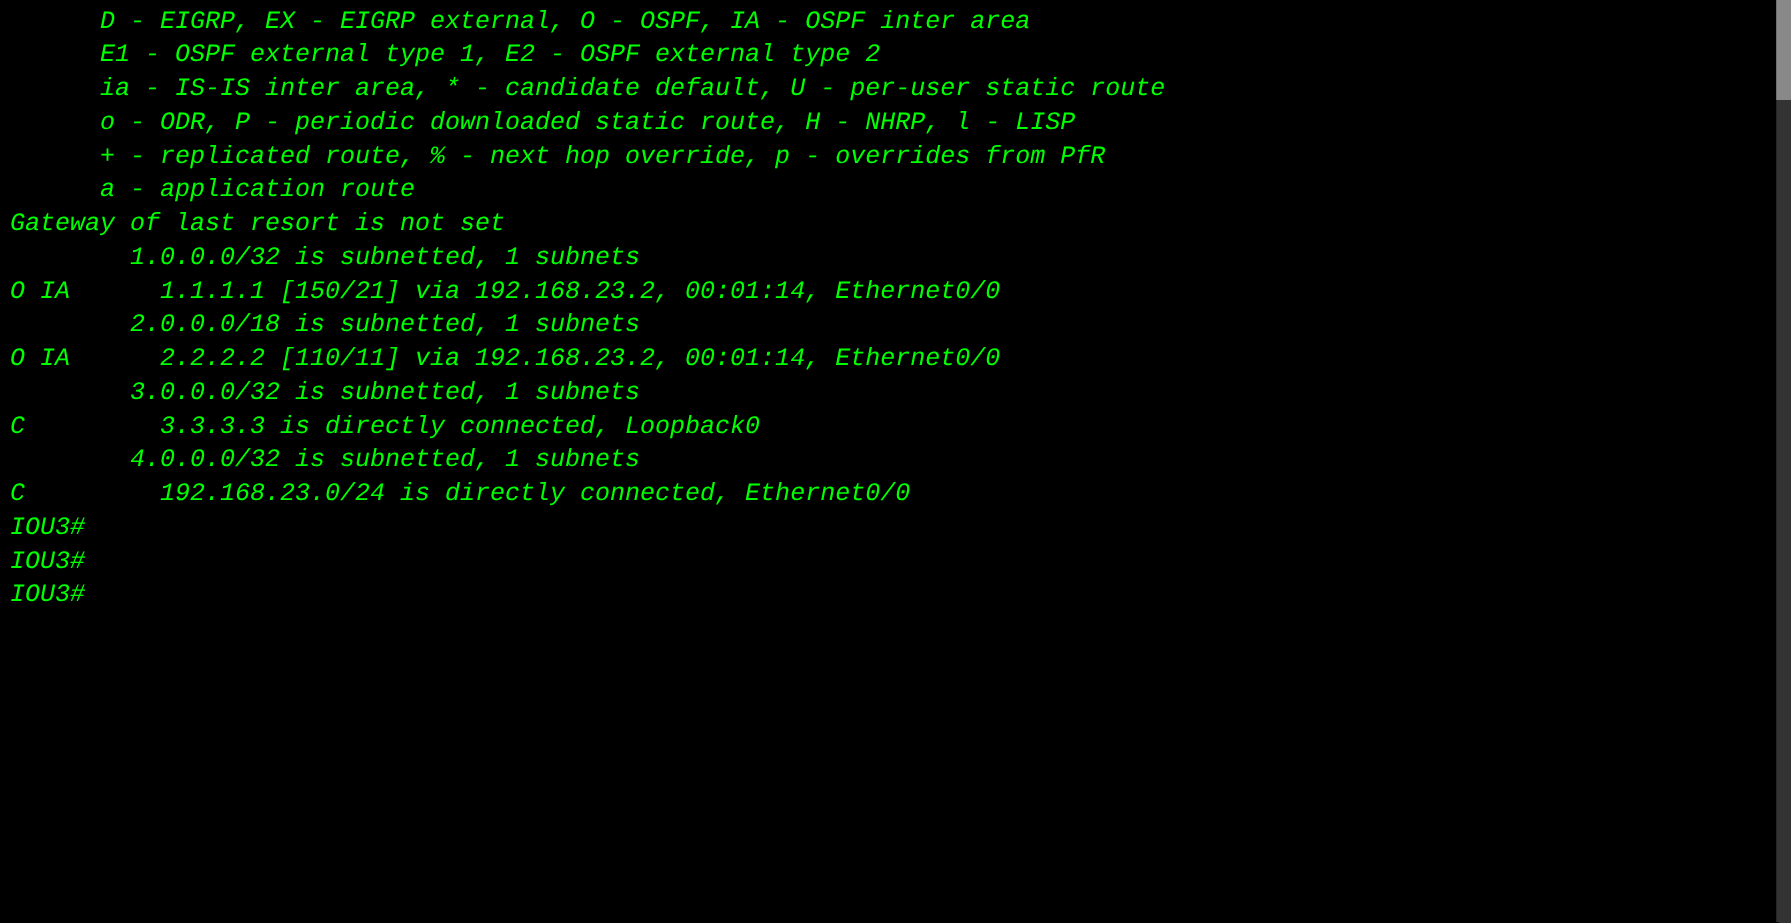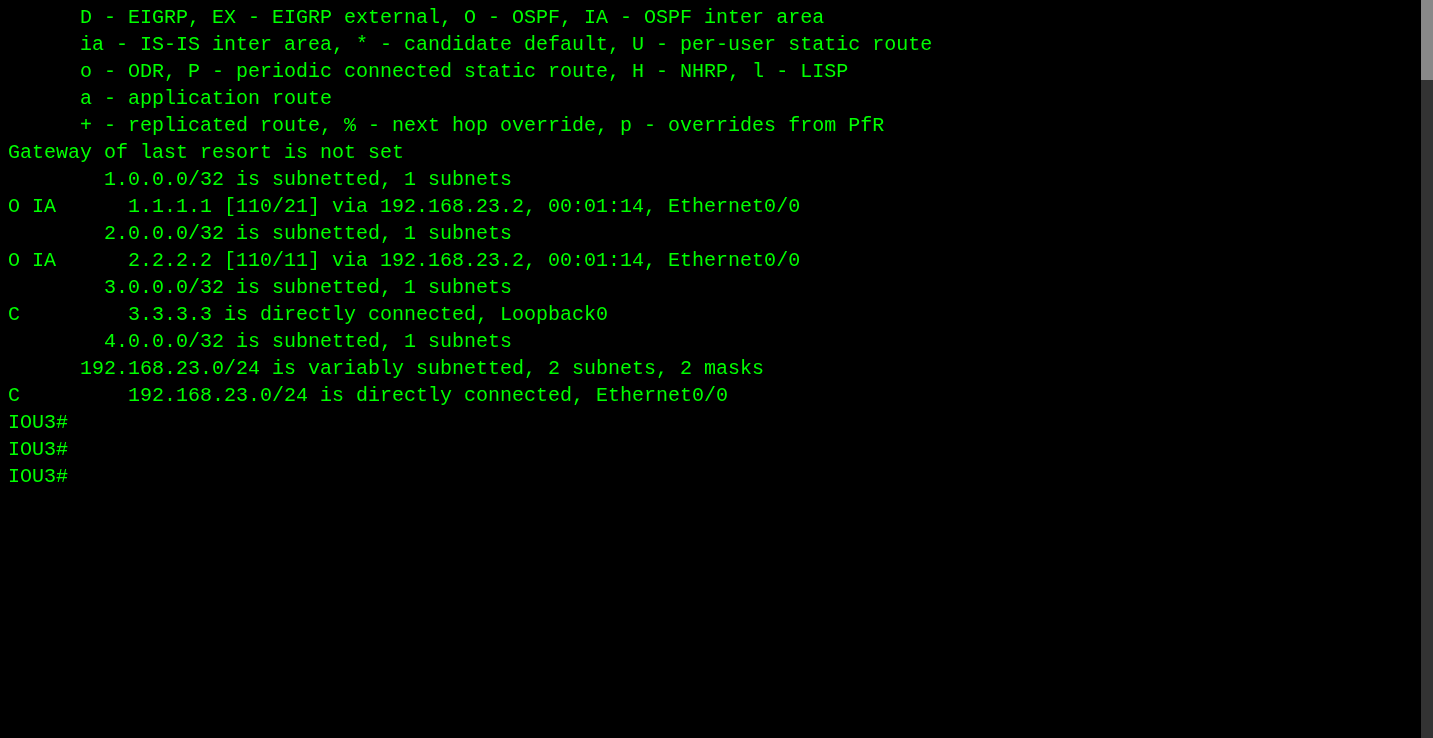--- a/index.html
+++ b/index.html
@@ -1,18 +1,19 @@
 <!DOCTYPE html>
 <html><head>
   <meta charset="utf-8">
   <style>
     * {
       margin: 0;
       padding: 0;
       box-sizing: border-box;
+      font-style: italic;
     }
 
     body {
       background-color: #000000;
       width: 1433px;
       height: 738px;
       overflow: hidden;
       font-family: 'Courier New', Courier, monospace;
       font-size: 20px;
       line-height: 1.35;
@@ -51,35 +52,35 @@
       height: 80px;
       background-color: #888;
     }
   </style>
 </head>
 <body>
 
 <div id="terminal">
 
   <span class="terminal-line">      D - EIGRP, EX - EIGRP external, O - OSPF, IA - OSPF inter area</span>
+    <span class="terminal-line">      E1 - OSPF external type 1, E2 - OSPF external type 2</span>
     <span class="terminal-line">      ia - IS-IS inter area, * - candidate default, U - per-user static route</span>
-    <span class="terminal-line">      o - ODR, P - periodic connected static route, H - NHRP, l - LISP</span>
+    <span class="terminal-line">      o - ODR, P - periodic downloaded static route, H - NHRP, l - LISP</span>
+    <span class="terminal-line">      + - replicated route, % - next hop override, p - overrides from PfR</span>
     <span class="terminal-line">      a - application route</span>
-    <span class="terminal-line">      + - replicated route, % - next hop override, p - overrides from PfR</span>
     <span class="terminal-line"></span>
     <span class="terminal-line">Gateway of last resort is not set</span>
     <span class="terminal-line"></span>
     <span class="terminal-line">        1.0.0.0/32 is subnetted, 1 subnets</span>
-    <span class="terminal-line">O IA      1.1.1.1 [110/21] via 192.168.23.2, 00:01:14, Ethernet0/0</span>
-    <span class="terminal-line">        2.0.0.0/32 is subnetted, 1 subnets</span>
+    <span class="terminal-line">O IA      1.1.1.1 [150/21] via 192.168.23.2, 00:01:14, Ethernet0/0</span>
+    <span class="terminal-line">        2.0.0.0/18 is subnetted, 1 subnets</span>
     <span class="terminal-line">O IA      2.2.2.2 [110/11] via 192.168.23.2, 00:01:14, Ethernet0/0</span>
     <span class="terminal-line">        3.0.0.0/32 is subnetted, 1 subnets</span>
     <span class="terminal-line">C         3.3.3.3 is directly connected, Loopback0</span>
     <span class="terminal-line">        4.0.0.0/32 is subnetted, 1 subnets</span>
-    <span class="terminal-line">      192.168.23.0/24 is variably subnetted, 2 subnets, 2 masks</span>
     <span class="terminal-line">C         192.168.23.0/24 is directly connected, Ethernet0/0</span>
     <span class="terminal-line">IOU3#</span>
     <span class="terminal-line">IOU3#</span>
     <span class="terminal-line">IOU3#</span>
     <div id="scrollbar">
     <div id="scrollbar-thumb"></div>
   </div>
 </div>
 
 </body></html>

